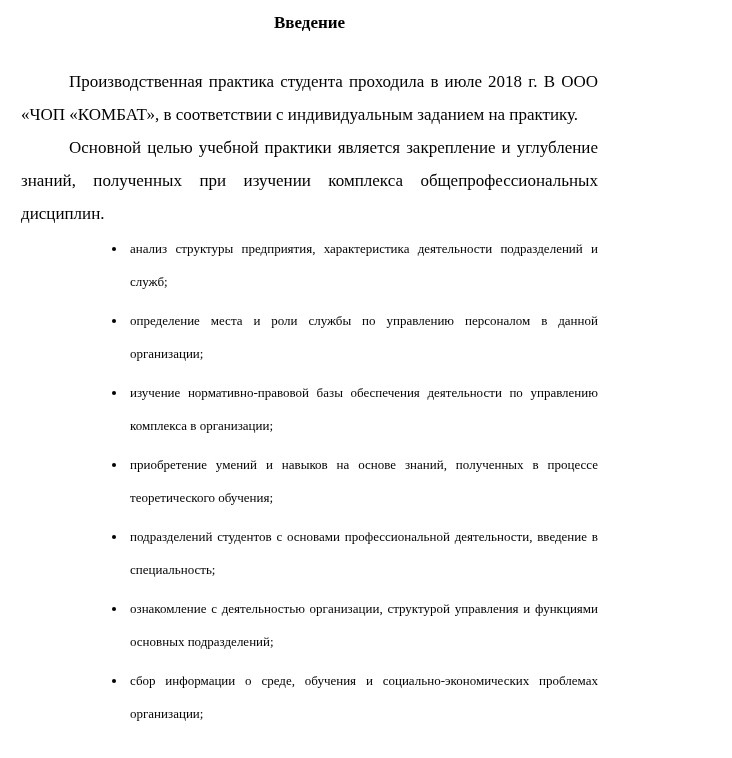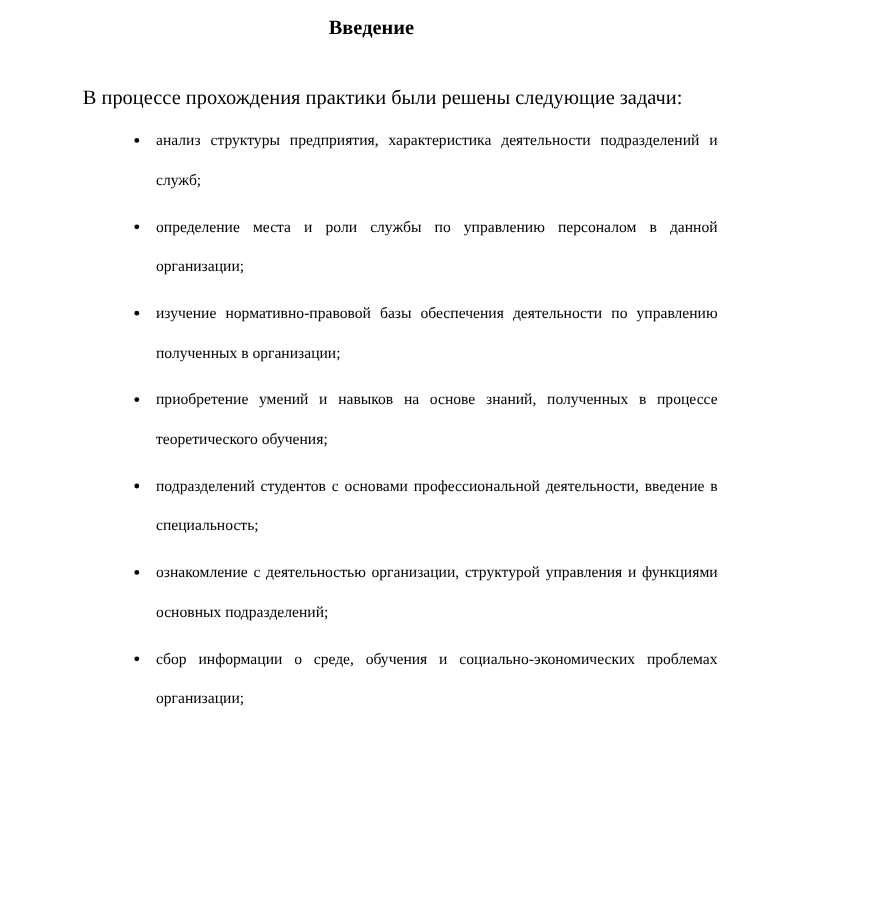--- a/index.html
+++ b/index.html
@@ -47,26 +47,27 @@
     padding-left: 3px;
     margin: 0 0 6px 0;
   }
 </style>
 </head>
 <body>
 
 <div class="page">
   <h1 class="doc-title">Введение</h1>
 
+  <p class="doc-paragraph">Производственная практика студента проходила в июле 2018 г. В ООО «ЧОП «КОМБАТ», в соответствии с индивидуальным заданием на практику.</p>
 
+  <p class="doc-paragraph">Основной целью учебной практики является закрепление и углубление знаний, полученных при изучении комплекса общепрофессиональных дисциплин.</p>
 
-  <p class="doc-paragraph">В процессе прохождения практики были решены следующие задачи:</p>
 
   <ul class="doc-list">
     <li>анализ структуры предприятия, характеристика деятельности подразделений и служб;</li>
     <li>определение места и роли службы по управлению персоналом в данной организации;</li>
-    <li>изучение нормативно-правовой базы обеспечения деятельности по управлению полученных в организации;</li>
+    <li>изучение нормативно-правовой базы обеспечения деятельности по управлению комплекса в организации;</li>
     <li>приобретение умений и навыков на основе знаний, полученных в процессе теоретического обучения;</li>
     <li>подразделений студентов с основами профессиональной деятельности, введение в специальность;</li>
     <li>ознакомление с деятельностью организации, структурой управления и функциями основных подразделений;</li>
     <li>сбор информации о среде, обучения и социально-экономических проблемах организации;</li>
   </ul>
 </div>
 
 </body></html>

